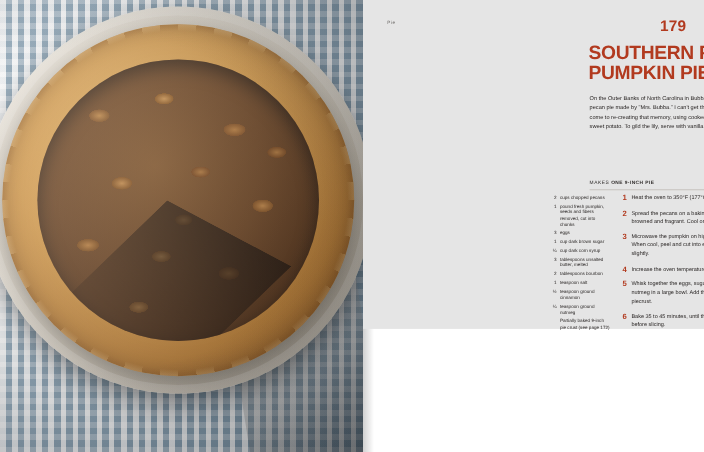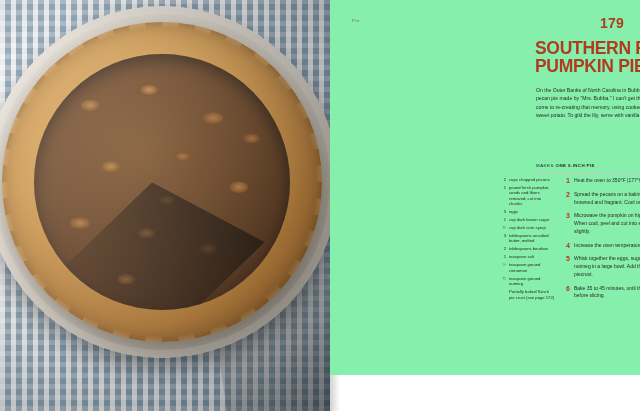--- a/index.html
+++ b/index.html
@@ -144,22 +144,22 @@
     height: 170px;
     background: linear-gradient(150deg, rgba(255,255,255,0.35), rgba(0,0,0,0.30));
     transform: rotate(-9deg);
     filter: blur(0.6px);
   }
 
   
   .text-page {
     position: relative;
     width: 310px;
-    height: 375px;
-    background: #86efac;
+    height: 299px;
+    background: #e5e5e5;
     padding: 0;
   }
   .page-header {
     position: absolute;
     top: 16px;
     left: 22px;
     right: 16px;
     display: flex;
     align-items: flex-start;
     justify-content: space-between;

